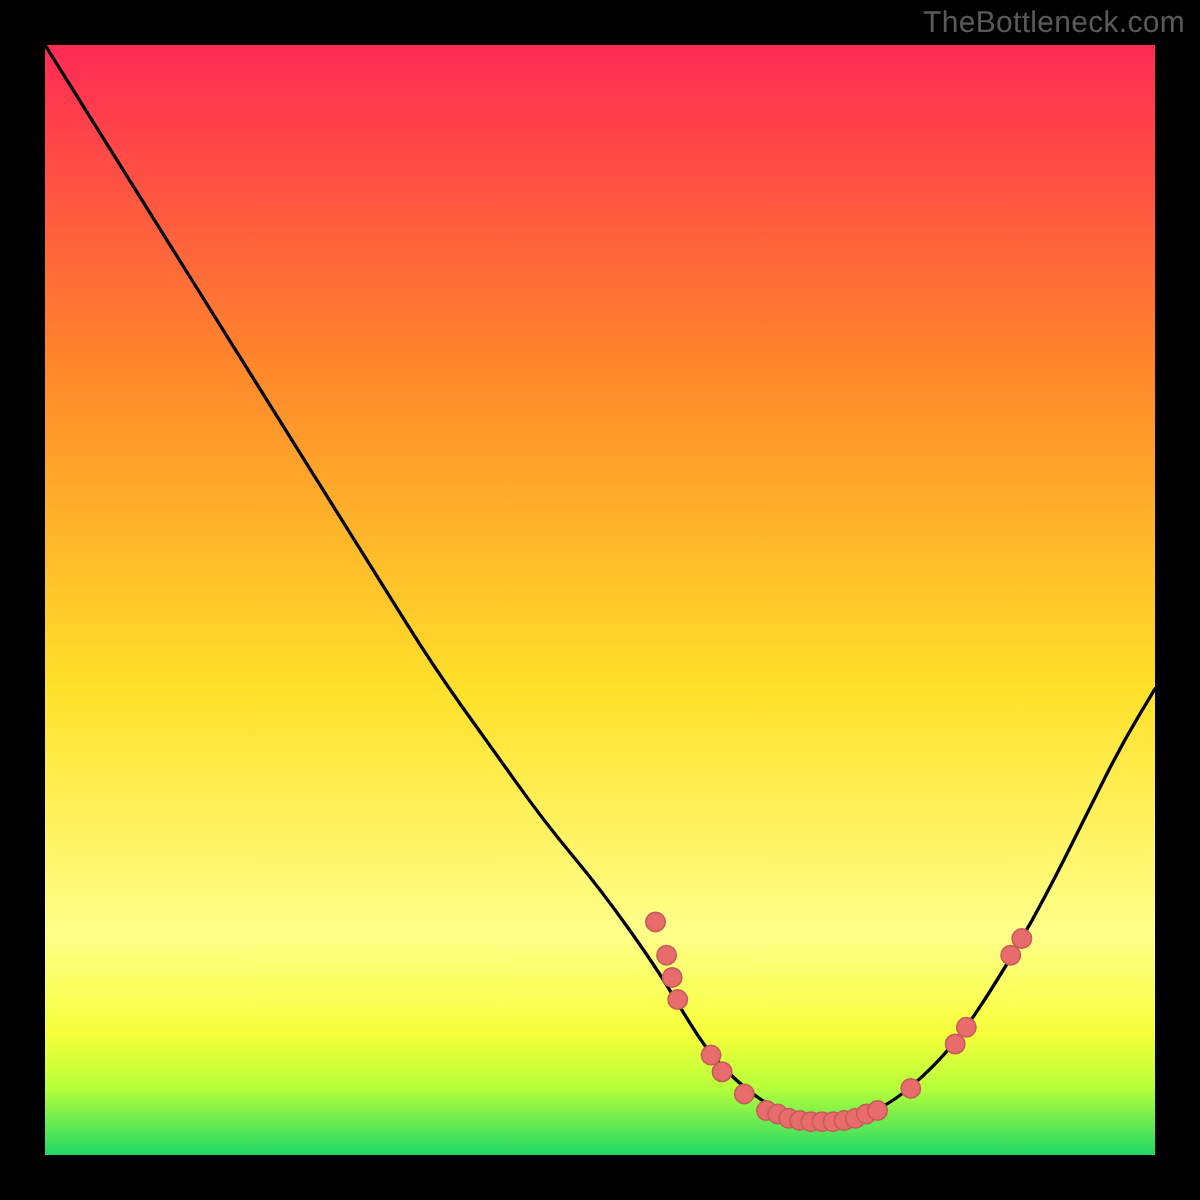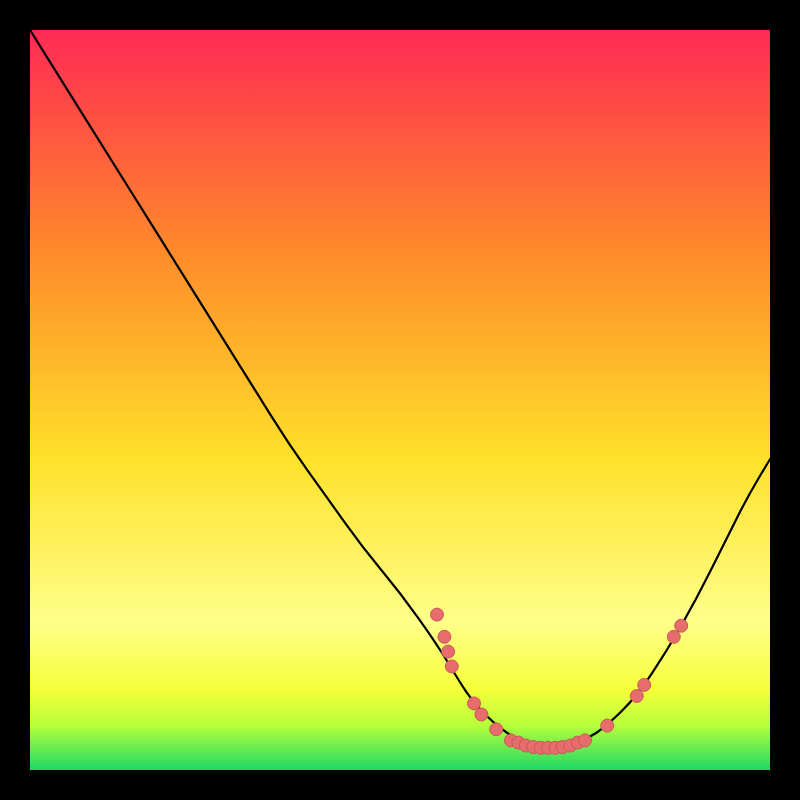--- a/index.html
+++ b/index.html
@@ -37,20 +37,21 @@
   .plot svg {
     display: block;
     width: 740px;
     height: 740px;
   }
 </style>
 </head>
 <body>
 
 <div class="frame">
+  <div class="watermark">TheBottleneck.com</div>
   <div class="plot">
     <svg id="plot-svg" viewBox="0 0 740 740">
       <defs>
         <linearGradient id="bg-grad" x1="0" y1="0" x2="0" y2="1">
           <stop id="g0" offset="0%" stop-color="#ff2a55"></stop>
           <stop id="g1" offset="30%" stop-color="#ff8a2a"></stop>
           <stop id="g2" offset="58%" stop-color="#ffe12a"></stop>
           <stop id="g3" offset="80%" stop-color="#ffff8a"></stop>
           <stop id="g4" offset="89%" stop-color="#f6ff3a"></stop>
           <stop id="g5" offset="94%" stop-color="#b6ff3a"></stop>

